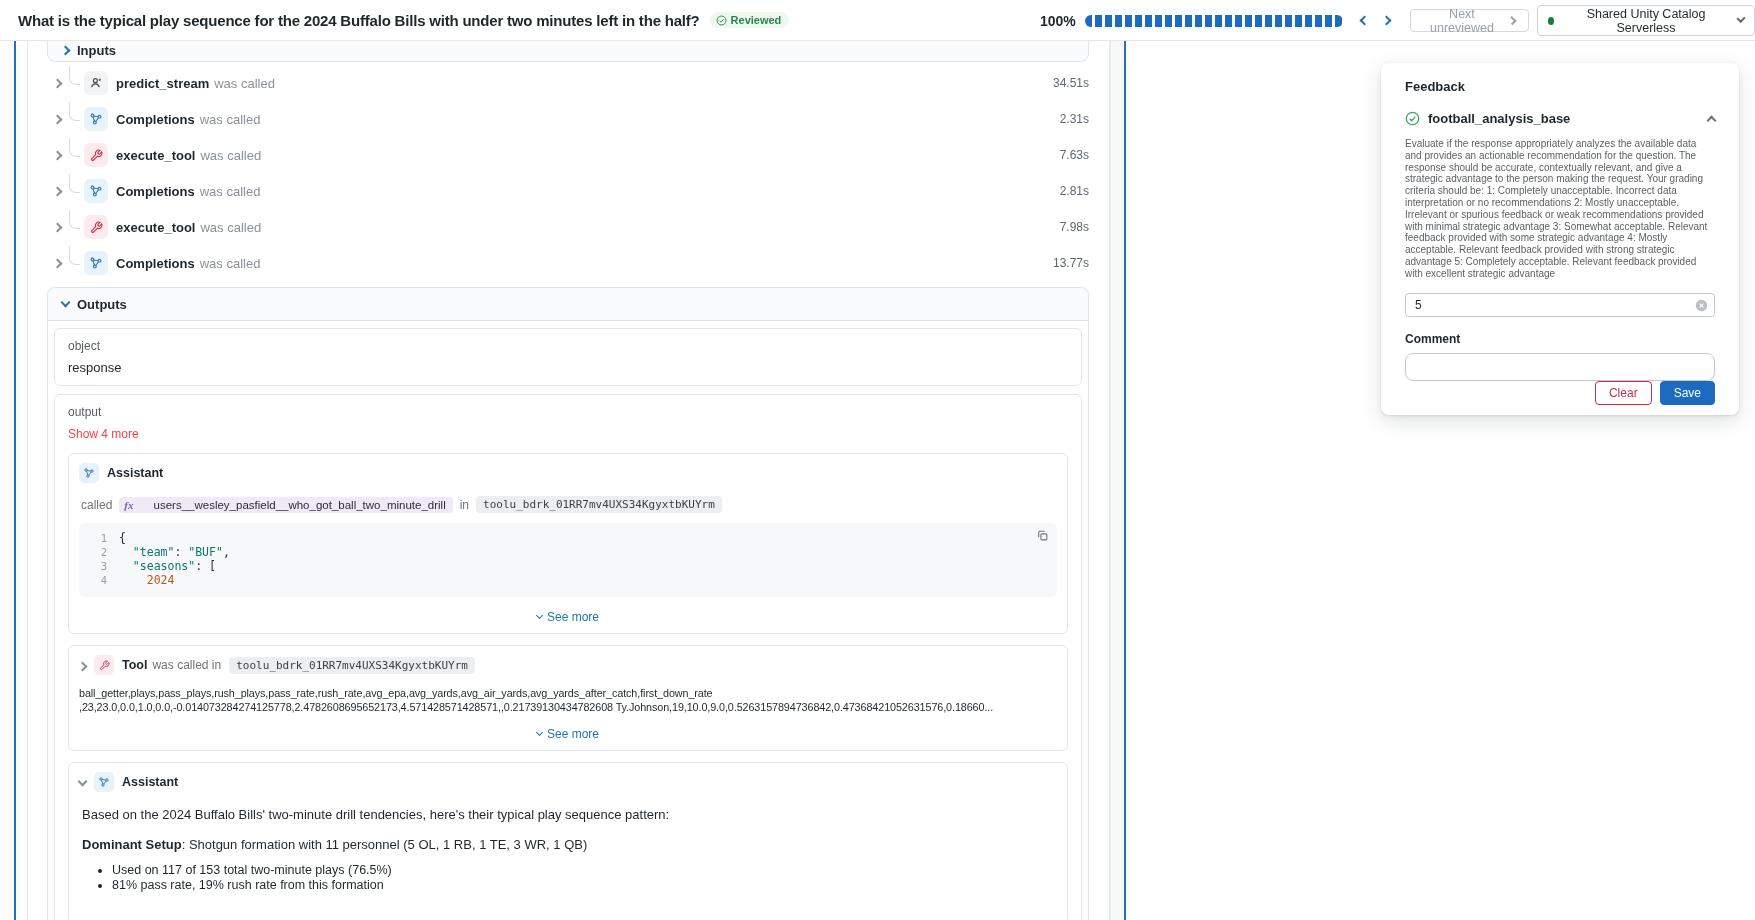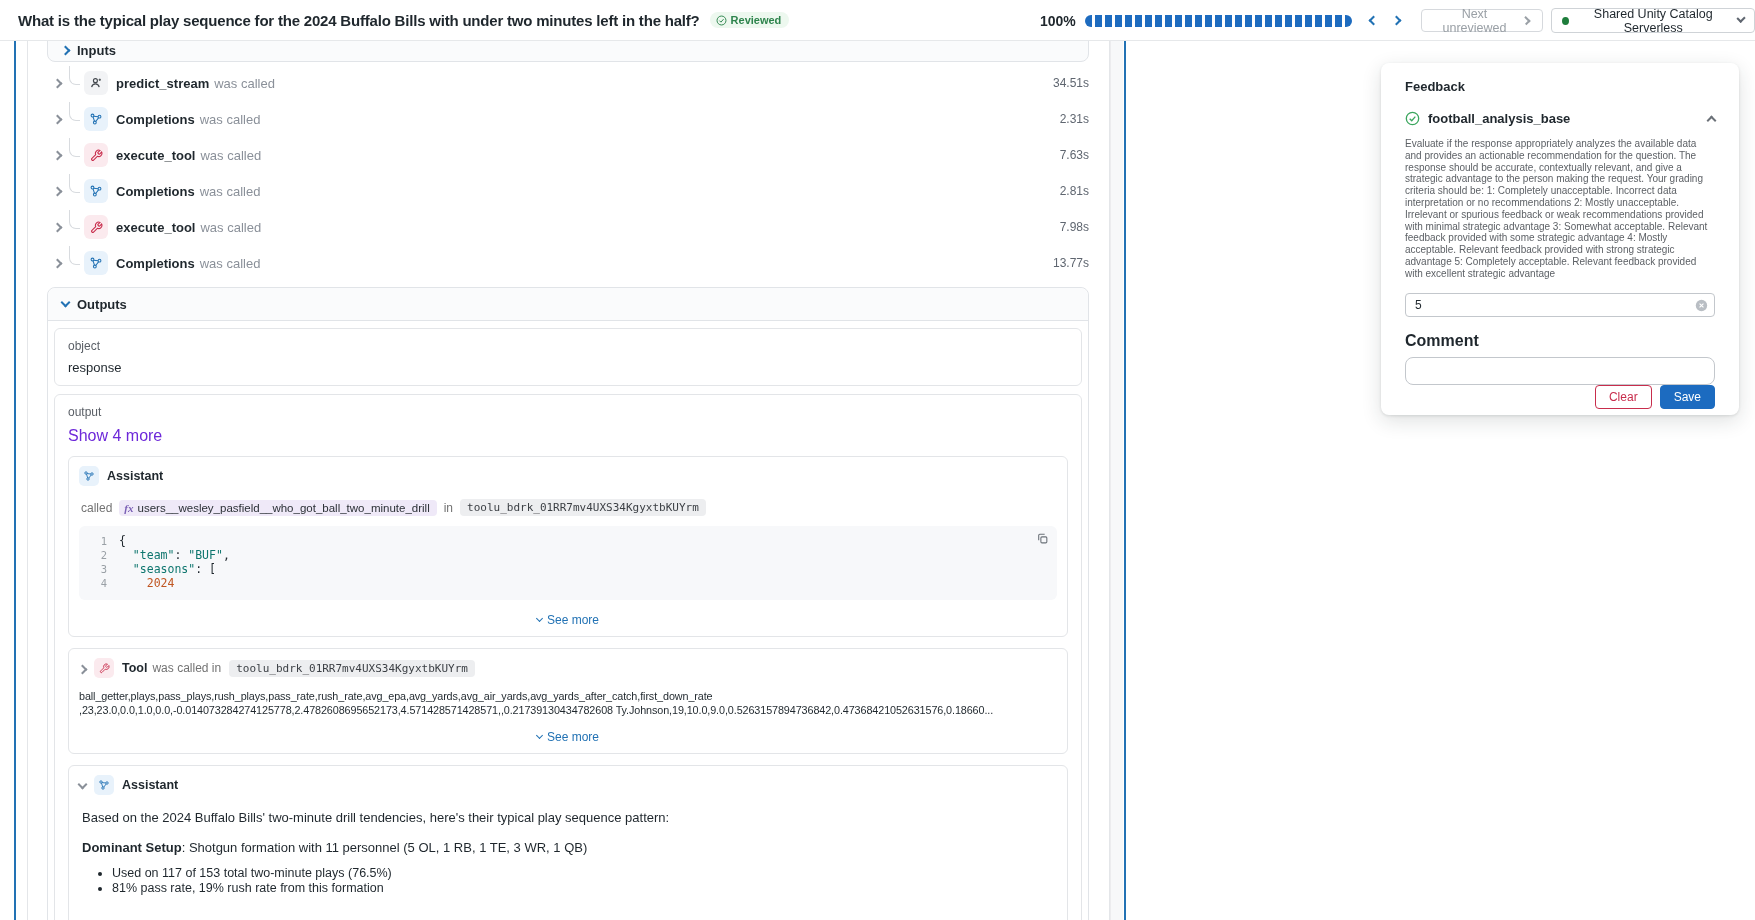--- a/index.html
+++ b/index.html
@@ -20,22 +20,22 @@
   .navchev { width:26px; height:26px; display:flex; align-items:center; justify-content:center;
     color:#2272b4; cursor:pointer; }
   .chev { display:inline-block; width:7px; height:7px; border-right:2px solid; border-bottom:2px solid;
     border-color:inherit; }
   .chev.r { transform:rotate(-45deg); }
   .chev.l { transform:rotate(135deg); }
   .chev.d { transform:rotate(45deg); }
   .chev.u { transform:rotate(-135deg); }
   .btn-next { display:flex; align-items:center; gap:8px; border:1px solid #d6d9dd; border-radius:4px;
     color:#9aa0a6; font-size:12.5px; padding:0 12px; height:23px; background:#fff; margin-left:12px; }
-  .btn-env { display:flex; align-items:center; gap:4px; border:1px solid #cfd3d7; border-radius:4px;
-    color:#1f272d; font-size:12.5px; font-weight:400; padding:0 10px; height:25px; background:#fff; margin-left:8px; }
+  .btn-env { display:flex; align-items:center; gap:16px; border:1px solid #cfd3d7; border-radius:4px;
+    color:#1f272d; font-size:12.5px; font-weight:400; padding:0 10px; height:31px; background:#fff; margin-left:8px; }
   .dot-green { width:8px; height:8px; border-radius:50%; background:#1e7d3c; }
 
   
   .vline-blue { position:absolute; top:41px; bottom:0; width:2px; background:#2272b4; z-index:5; }
   .vline-gray { position:absolute; top:41px; bottom:0; width:1px; background:#e4e6e9; }
   .scrolltrack { position:absolute; top:41px; bottom:0; left:1110px; width:13px;
     background:#f7f8f9; border-left:1px solid #ececee; }
 
   
   .section-bar { display:flex; align-items:center; gap:8px; background:#fafbfc;
@@ -64,30 +64,30 @@
 
   
   .outputs-box { position:absolute; left:47px; top:287px; width:1042px; height:640px;
     border:1px solid #e1e4e8; border-radius:8px 8px 0 0; background:#fff; overflow:hidden; }
   .outputs-bar { height:33px; padding-left:14px; gap:8px; border-radius:8px 8px 0 0;
     display:flex; align-items:center; }
   .outputs-content { padding:7px 6px; }
   .card { border:1px solid #e3e5e8; border-radius:6px; background:#fff; padding:10px 13px; margin-bottom:8px; }
   .lbl { font-size:12px; color:#5a5f66; }
   .val { font-size:13px; color:#1f272d; margin-top:7px; }
-  .link { color:#6d28d9; font-size:16px; cursor:pointer; }
+  .link { color:#ef4444; font-size:12px; cursor:pointer; }
   .showmore { display:inline-block; margin-top:8px; }
 
   .subcard { border:1px solid #e3e5e8; border-radius:6px; background:#fff; padding:9px 10px; margin-top:11px; }
   .msg-head { display:flex; align-items:center; gap:8px; }
   .msg-head .icon-sq { width:20px; height:20px; margin-right:0; border-radius:5px; }
   .msg-role { font-size:12.5px; font-weight:700; }
   .muted { color:#737373; font-size:12px; }
   .called-row { display:flex; align-items:center; gap:7px; margin:13px 0 0 2px; flex-wrap:nowrap; }
-  .pill-fx { display:inline-flex; align-items:flex-end; gap:4px; background:#efe9f8; border-radius:4px;
+  .pill-fx { display:inline-flex; align-items:flex-end; gap:20px; background:#efe9f8; border-radius:4px;
     padding:2px 7px 2px 5px; font-size:11.5px; color:#2b3036; }
   .fxg { font-family:"Liberation Serif", serif; font-style:italic; font-weight:700;
     color:#7a5fb5; font-size:11px; }
   .pill-mono { background:#edeef0; border-radius:4px; padding:2px 7px;
     font-family:"DejaVu Sans Mono", monospace; font-size:11px; color:#3b3f44; }
 
   .codeblock { position:relative; background:#f7f8fa; border-radius:6px; margin-top:10px;
     padding:8px 10px 10px 6px; font-family:"DejaVu Sans Mono", monospace; font-size:11.5px; }
   .cline { display:flex; line-height:14px; white-space:pre; }
   .lineno { width:22px; text-align:right; color:#9aa0a6; margin-right:12px; flex:0 0 auto; font-size:10.5px; }
@@ -114,21 +114,21 @@
     padding:16px 24px; z-index:10; }
   .fbtitle { font-size:13px; font-weight:700; }
   .fbmetric { display:flex; align-items:center; margin-top:17px; cursor:pointer; }
   .fbmetric .name { font-size:13px; font-weight:700; margin-left:8px; }
   .fbmetric .cu { margin-left:auto; color:#6b7178; display:inline-flex; }
   .fbdesc { margin-top:12px; font-size:10px; line-height:11.8px; color:#5d6166; }
   .score-wrap { position:relative; margin-top:13px; }
   .score-input { width:100%; height:24px; border:1px solid #c3c7cc; border-radius:4px;
     font-size:12px; padding:0 24px 0 9px; color:#1f272d; font-family:inherit; }
   .clear-x { position:absolute; right:7px; top:5px; cursor:pointer; }
-  .cmt-lbl { margin-top:15px; font-size:16px; font-weight:700; }
+  .cmt-lbl { margin-top:15px; font-size:12px; font-weight:700; }
   .cmt-input { margin-top:7px; width:100%; height:28px; border:1px solid #c3c7cc; border-radius:8px;
     font-size:12px; padding:0 10px; font-family:inherit; }
   .fb-btns { display:flex; justify-content:flex-end; gap:8px; margin-top:0; }
   .btn { height:24px; border-radius:4px; font-size:12px; padding:0 13px; cursor:pointer;
     display:flex; align-items:center; font-family:inherit; }
   .btn-clear { background:#fff; border:1px solid #c82d4c; color:#c82d4c; }
   .btn-save { background:#1c6bc0; border:1px solid #1c6bc0; color:#fff; font-weight:400; }
 </style>
 </head>
 <body>

